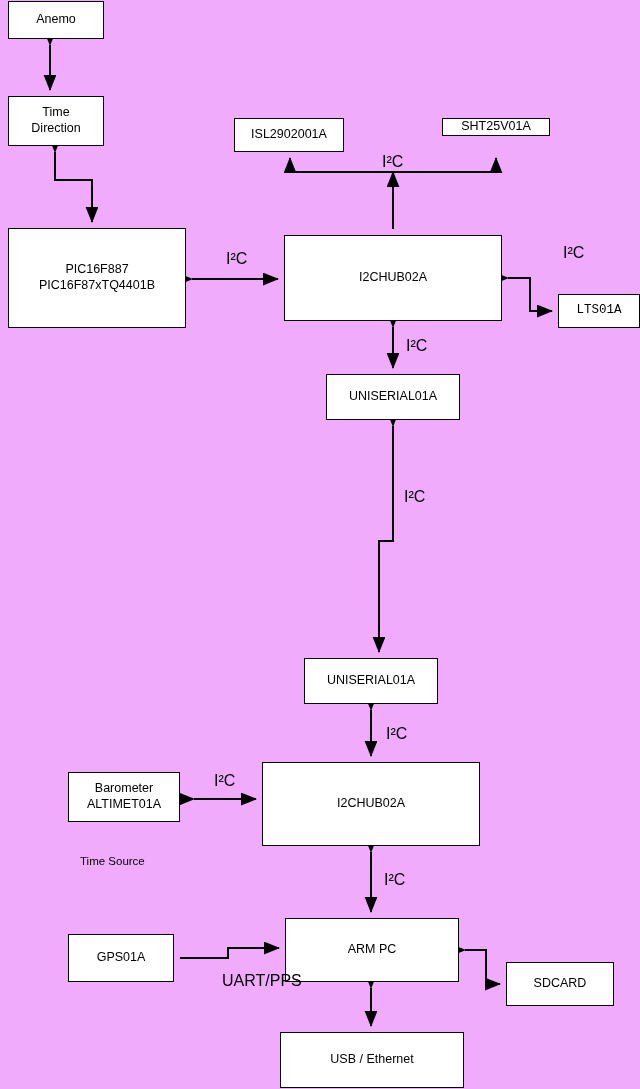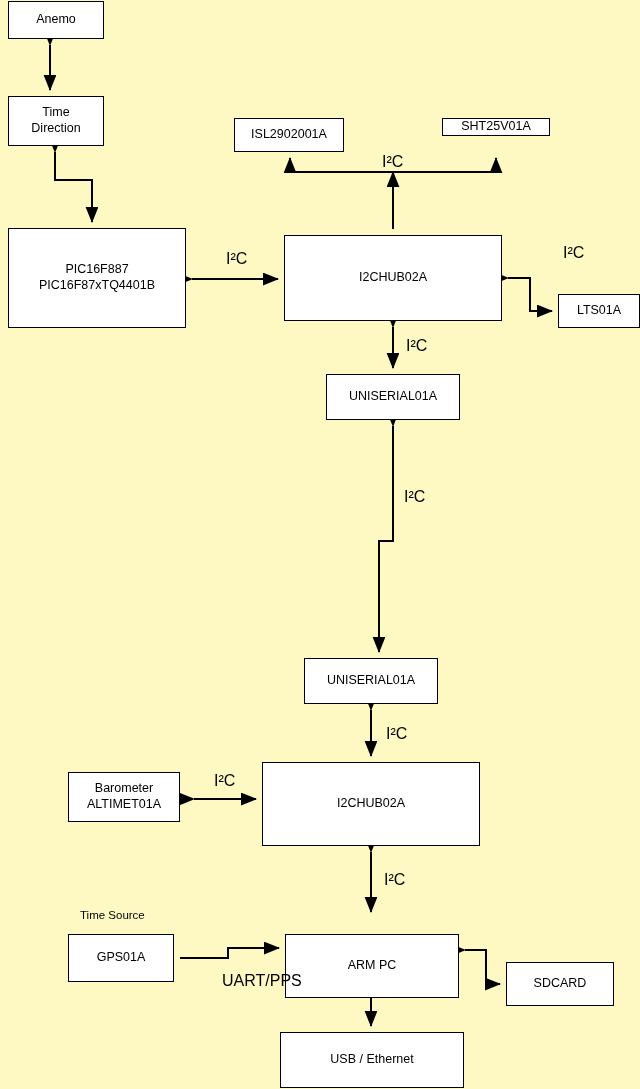--- a/index.html
+++ b/index.html
@@ -4,21 +4,21 @@
 <style>
   html, body {
     margin: 0;
     padding: 0;
     background: #ffffff;
   }
   #canvas {
     position: relative;
     width: 640px;
     height: 1089px;
-    background: #fef9c3;
+    background: #f0abfc;
     font-family: "Liberation Sans", sans-serif;
     overflow: hidden;
   }
   .node {
     position: absolute;
     box-sizing: border-box;
     border: 1.6px solid #000000;
     background: #ffffff;
     display: flex;
     align-items: center;
@@ -108,34 +108,34 @@
 
   <div class="node" style="left:8px; top:228px; width:178px; height:100px;">PIC16F887
 PIC16F87xTQ4401B</div>
 
   <div class="node" style="left:234px; top:118px; width:110px; height:34px;">ISL2902001A</div>
 
   <div class="node" style="left:442px; top:118px; width:108px; height:18px;">SHT25V01A</div>
 
   <div class="node" style="left:284px; top:235px; width:218px; height:86px;">I2CHUB02A</div>
 
-  <div class="node" style="left:558px; top:294px; width:82px; height:34px;">LTS01A</div>
+  <div class="node" style="left:558px; top:294px; width:82px; height:34px;font-family:Liberation Mono, monospace;">LTS01A</div>
 
   <div class="node" style="left:326px; top:374px; width:134px; height:46px;">UNISERIAL01A</div>
 
   <div class="node" style="left:304px; top:658px; width:134px; height:46px;">UNISERIAL01A</div>
 
   <div class="node" style="left:262px; top:762px; width:218px; height:84px;">I2CHUB02A</div>
 
   <div class="node" style="left:68px; top:772px; width:112px; height:50px;">Barometer
 ALTIMET01A</div>
 
   <div class="node" style="left:68px; top:934px; width:106px; height:48px;">GPS01A</div>
 
-  <div class="node" style="left:285px; top:918px; width:174px; height:64px;margin-top:16px;">ARM PC</div>
+  <div class="node" style="left:285px; top:918px; width:174px; height:64px;">ARM PC</div>
 
   <div class="node" style="left:280px; top:1032px; width:184px; height:56px;">USB / Ethernet</div>
 
   <div class="node" style="left:506px; top:962px; width:108px; height:44px;">SDCARD</div>
 
   <div class="edge-label" style="left:226px; top:250px;">I²C</div>
 
   <div class="edge-label" style="left:382px; top:153px;">I²C</div>
 
   <div class="edge-label" style="left:563px; top:244px;">I²C</div>
@@ -143,17 +143,17 @@
   <div class="edge-label" style="left:406px; top:337px;">I²C</div>
 
   <div class="edge-label" style="left:404px; top:488px;">I²C</div>
 
   <div class="edge-label" style="left:386px; top:725px;">I²C</div>
 
   <div class="edge-label" style="left:214px; top:772px;">I²C</div>
 
   <div class="edge-label" style="left:384px; top:871px;">I²C</div>
 
-  <div class="plain-label" style="left:80px; top:909px;">Time Source</div>
+  <div class="plain-label" style="left:80px; top:855px;">Time Source</div>
 
   <div class="edge-label" style="left:206px; top:972px;margin-left:16px;">UART/PPS</div>
 
 </div>
 
 </body></html>

